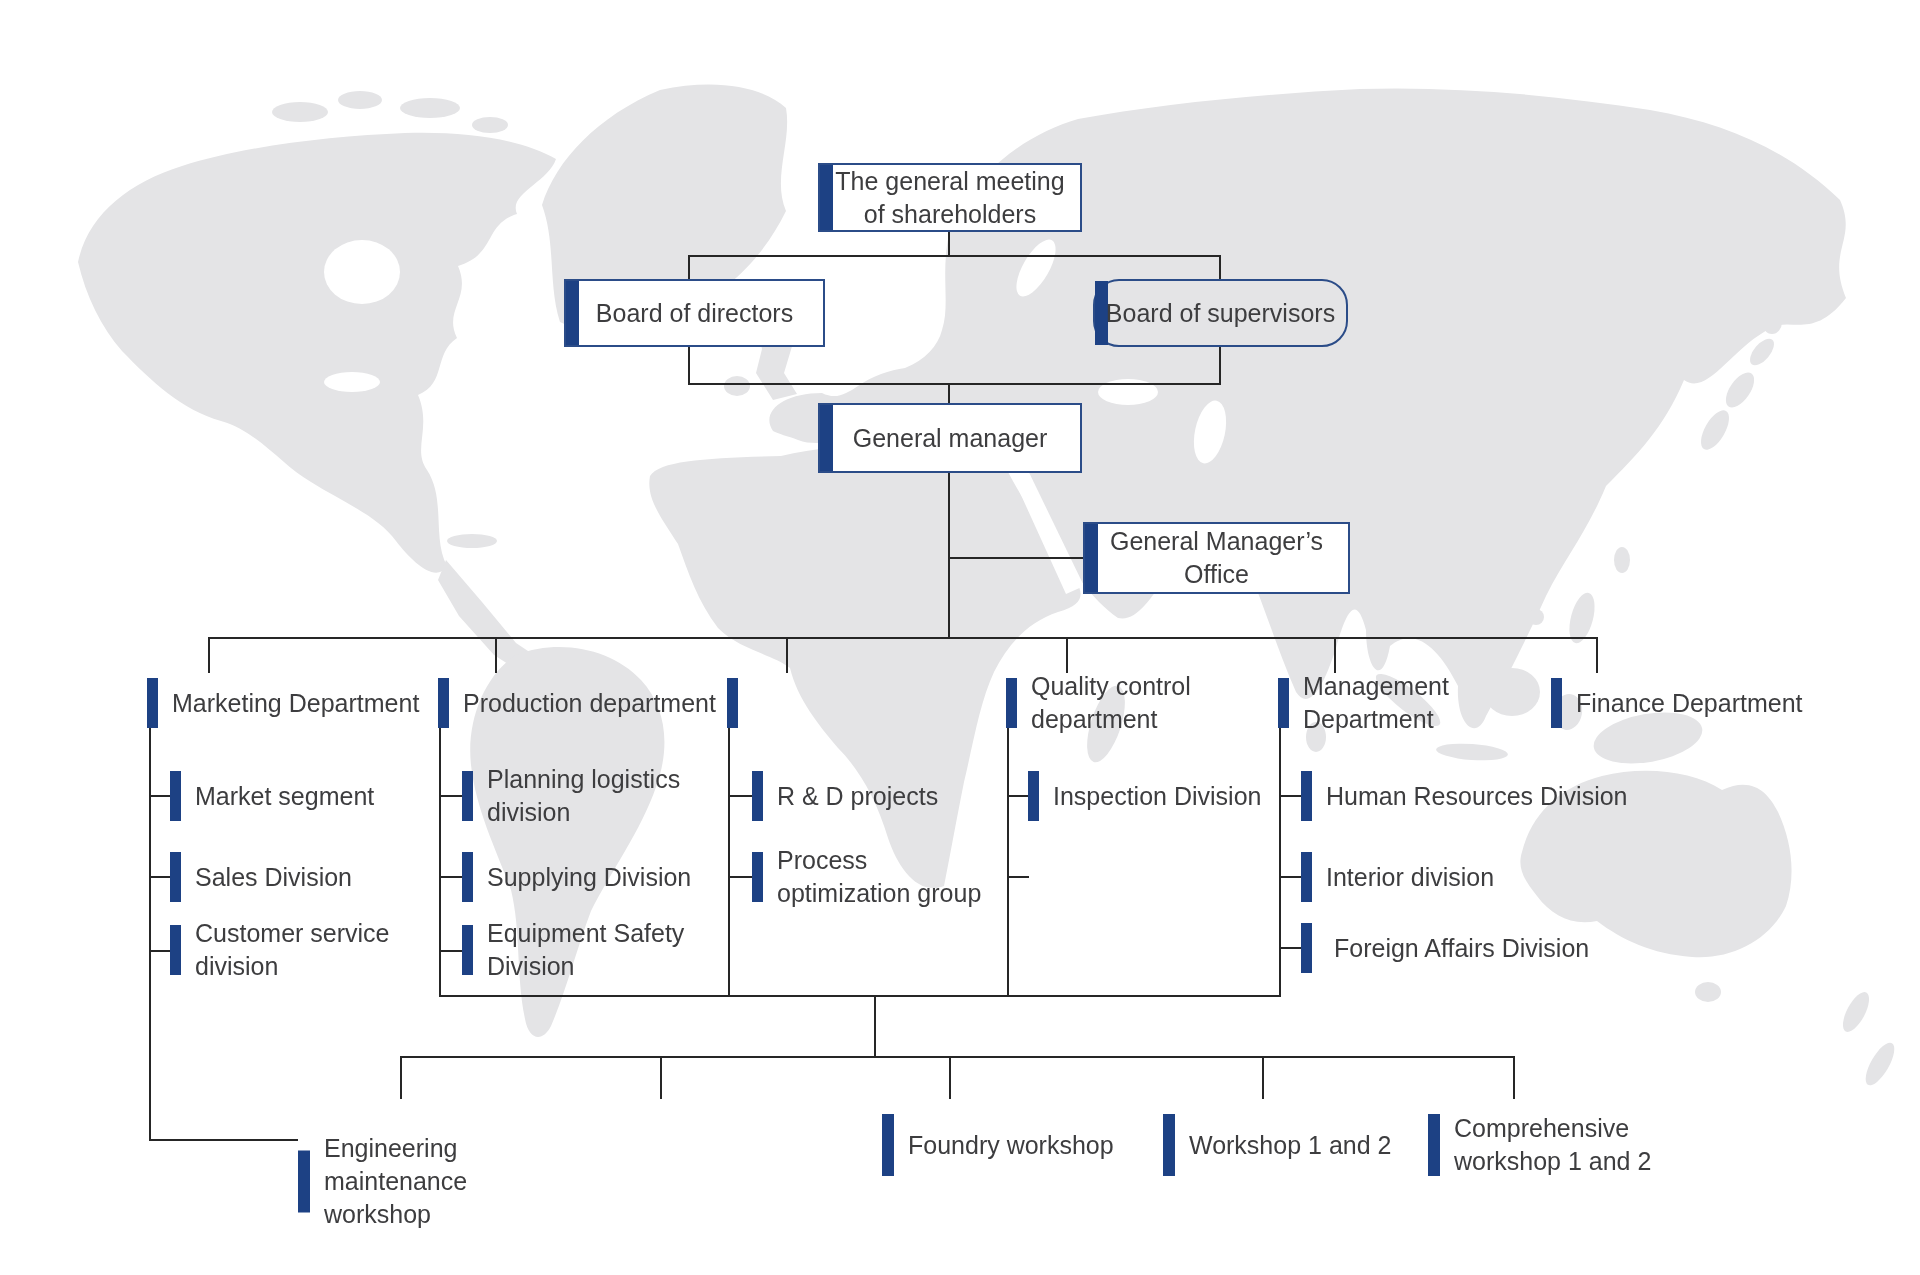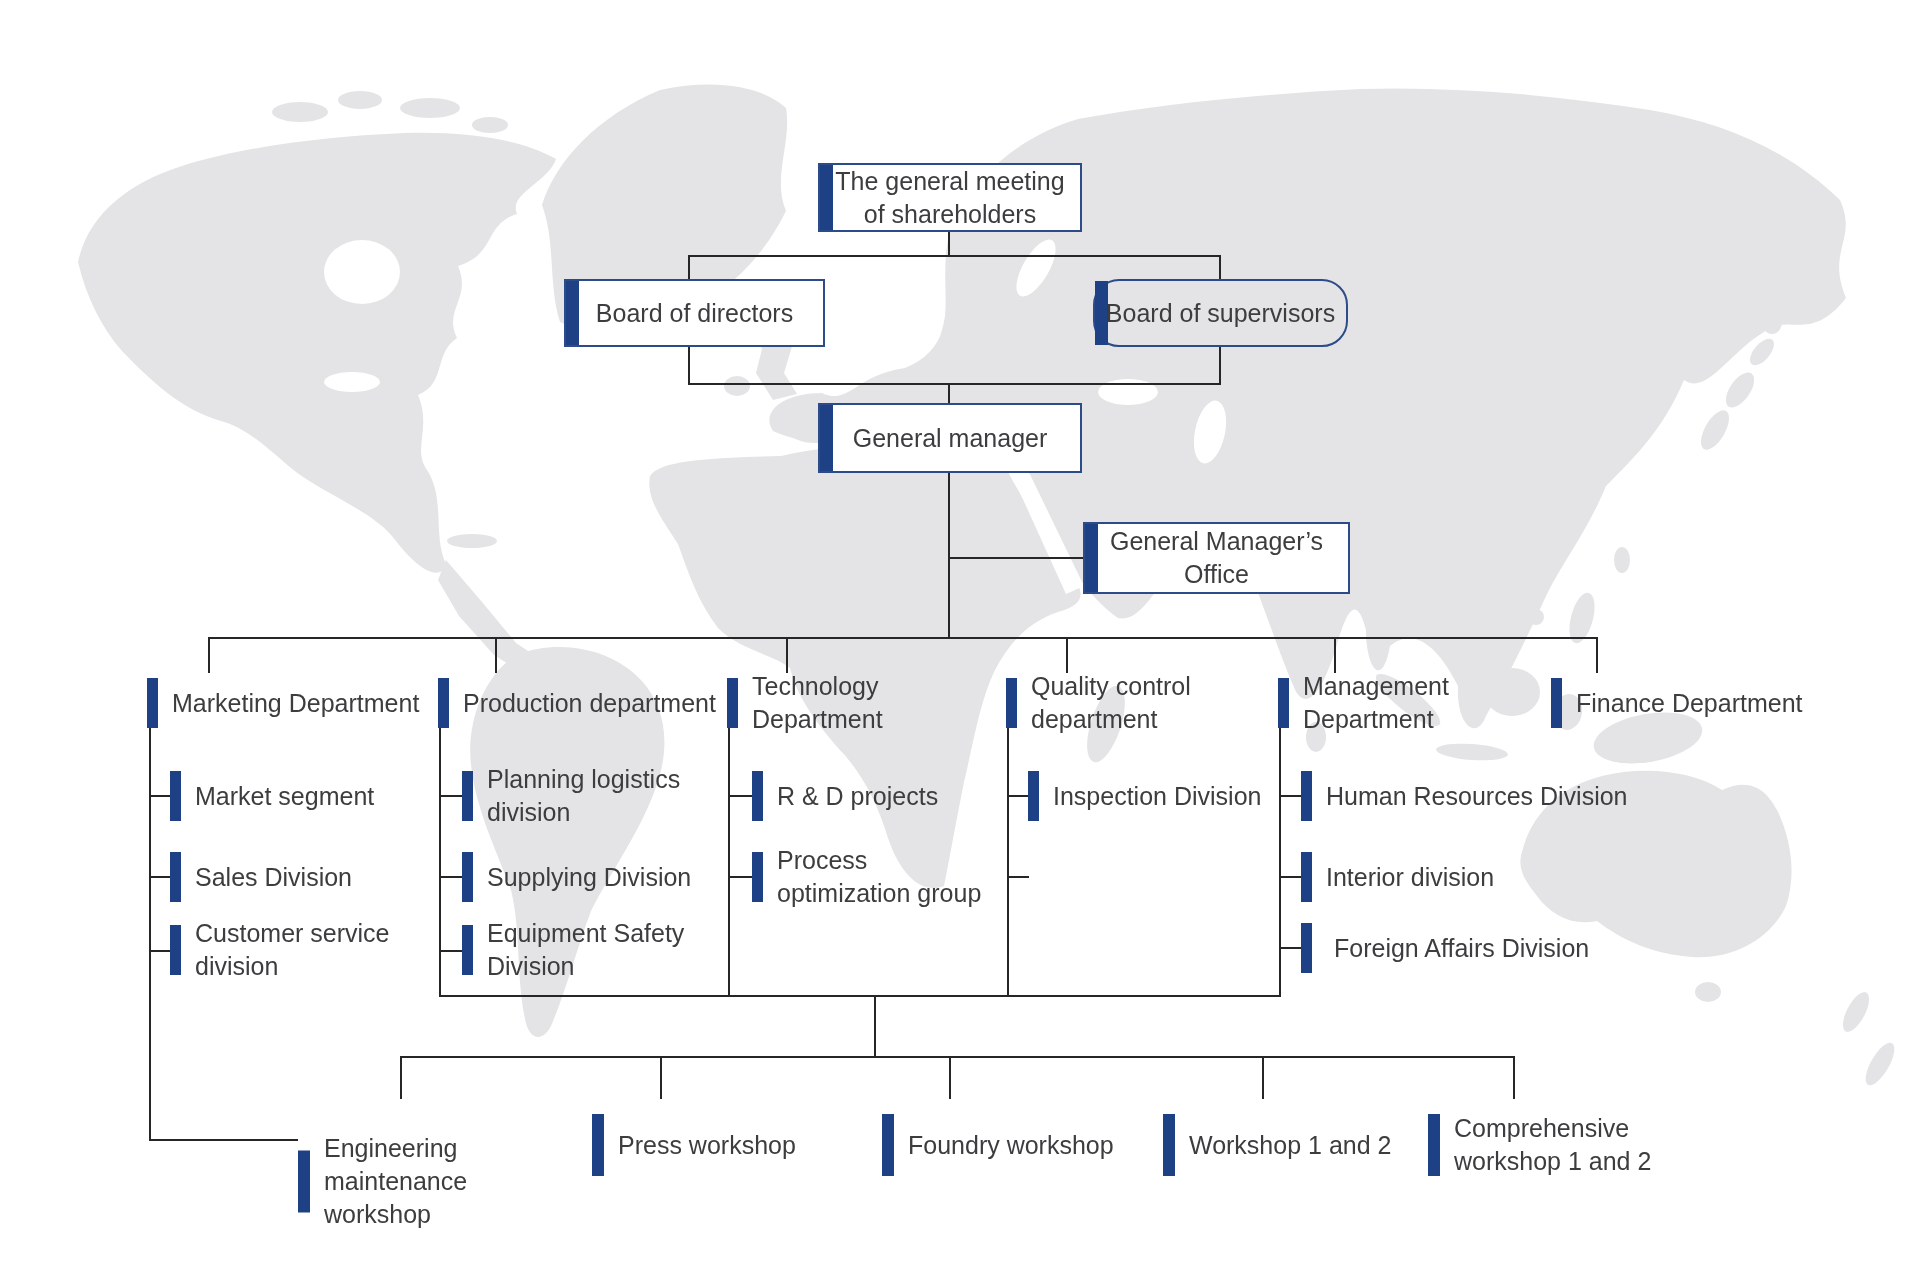--- a/index.html
+++ b/index.html
@@ -171,21 +171,20 @@
   <div class="node" style="left:147px;top:703px;">
     <span class="bar"></span>
     <span class="txt nowrap">Marketing Department</span>
   </div>
   <div class="node" style="left:438px;top:703px;">
     <span class="bar"></span>
     <span class="txt nowrap">Production department</span>
   </div>
   <div class="node" style="left:727px;top:703px;">
     <span class="bar"></span>
-    <span class="txt" style="width:170px;">Technology Department</span>
   </div>
   <div class="node" style="left:1006px;top:703px;">
     <span class="bar"></span>
     <span class="txt" style="width:180px;">Quality control department</span>
   </div>
   <div class="node" style="left:1278px;top:703px;">
     <span class="bar"></span>
     <span class="txt" style="width:170px;">Management Department</span>
   </div>
   <div class="node" style="left:1551px;top:703px;">
@@ -243,24 +242,20 @@
   </div>
   <div class="node" style="left:1301px;top:948px;gap:8px;">
     <span class="bar"></span>
     <span class="txt nowrap">Foreign Affairs Division</span>
   </div>
 
   <div class="node ws" style="left:298px;top:1145px;margin-top:36px;">
     <span class="bar"></span>
     <span class="txt" style="width:255px;">Engineering maintenance workshop</span>
   </div>
-  <div class="node ws" style="left:592px;top:1145px;">
-    <span class="bar"></span>
-    <span class="txt nowrap">Press workshop</span>
-  </div>
   <div class="node ws" style="left:882px;top:1145px;">
     <span class="bar"></span>
     <span class="txt nowrap">Foundry workshop</span>
   </div>
   <div class="node ws" style="left:1163px;top:1145px;">
     <span class="bar"></span>
     <span class="txt nowrap">Workshop 1 and 2</span>
   </div>
   <div class="node ws" style="left:1428px;top:1145px;">
     <span class="bar"></span>

